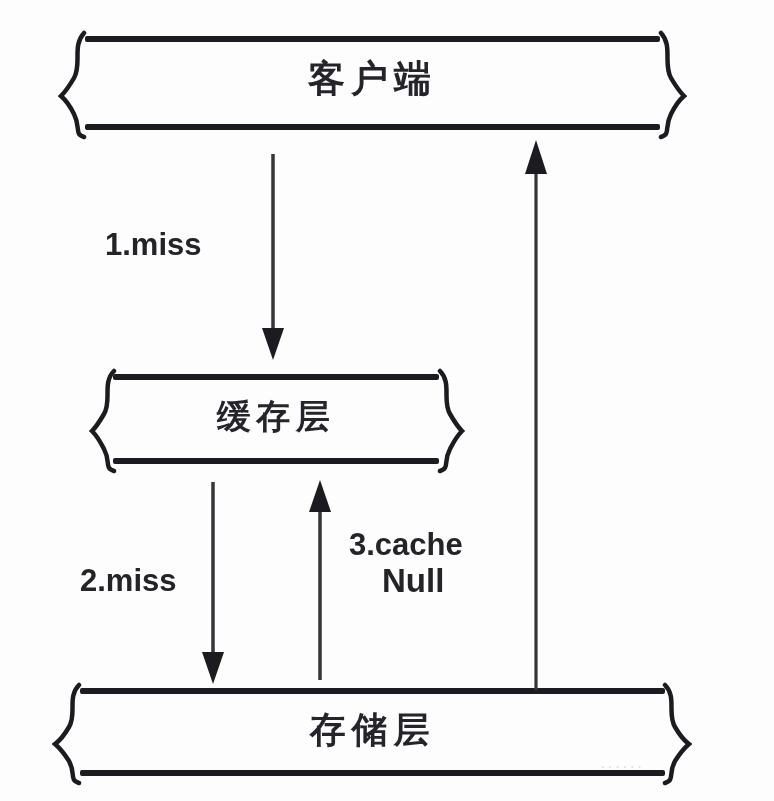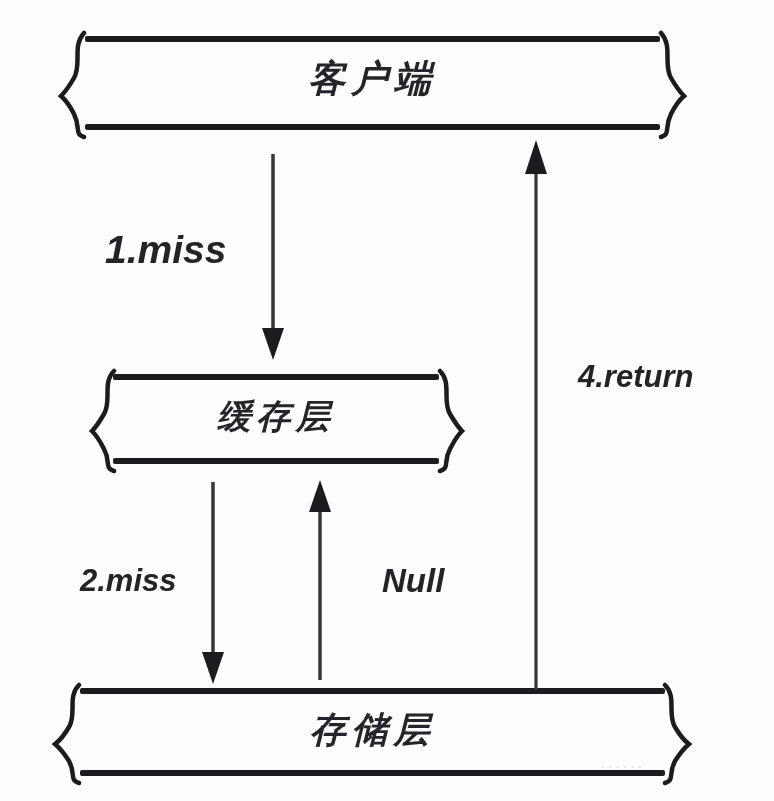--- a/index.html
+++ b/index.html
@@ -9,21 +9,20 @@
   }
   body {
     font-family: "Liberation Sans", sans-serif;
   }
   #canvas {
     position: relative;
     width: 774px;
     height: 801px;
     background: #fdfdfd;
     overflow: hidden;
-    font-style: italic;
   }
   .layer-box {
     position: absolute;
   }
   .box-line {
     position: absolute;
     background: #1c1c20;
     border-radius: 2px;
   }
   .brace {
@@ -99,35 +98,35 @@
     <svg class="brace" style="left:578px; top:-6px;" width="34" height="104" viewBox="0 0 34 104">
       <path d="M7 3 C19 15, 9 32, 17 45 C24 57, 31 62, 31 62 C31 62, 24 68, 17 79 C10 92, 17 98, 7 101" fill="none" stroke="#1c1c20" stroke-width="4.5" stroke-linecap="round"></path>
     </svg>
     <div class="box-label" style="top:18px; font-size:36px;">存储层</div>
   </div>
 
   <svg class="arrow-svg" style="left:255px; top:150px;" width="40" height="220" viewBox="0 0 40 220">
     <line x1="18" y1="4" x2="18" y2="190" stroke="#35353a" stroke-width="3.5"></line>
     <polygon points="18,210 7,178 29,178" fill="#1c1c20"></polygon>
   </svg>
-  <div class="edge-label" style="left:105px; top:228px; font-size:39px;">1.miss</div>
+  <div class="edge-label" style="left:105px; top:228px; font-size:31px;">1.miss</div>
 
   <svg class="arrow-svg" style="left:196px; top:478px;" width="40" height="215" viewBox="0 0 40 215">
     <line x1="17" y1="4" x2="17" y2="186" stroke="#35353a" stroke-width="3.5"></line>
     <polygon points="17,206 6,174 28,174" fill="#1c1c20"></polygon>
   </svg>
   <div class="edge-label" style="left:80px; top:552px; font-size:31px;margin-top:12px;">2.miss</div>
 
   <svg class="arrow-svg" style="left:303px; top:478px;" width="40" height="208" viewBox="0 0 40 208">
     <line x1="17" y1="202" x2="17" y2="22" stroke="#35353a" stroke-width="3.5"></line>
     <polygon points="17,2 6,34 28,34" fill="#1c1c20"></polygon>
   </svg>
+  <div class="edge-label" style="left:349px; top:528px; font-size:31px;">3.cache</div>
   <div class="edge-label" style="left:382px; top:563px; font-size:33px;">Null</div>
 
   <svg class="arrow-svg" style="left:519px; top:138px;" width="40" height="556" viewBox="0 0 40 556">
     <line x1="17" y1="552" x2="17" y2="24" stroke="#35353a" stroke-width="3.2"></line>
     <polygon points="17,2 6,36 28,36" fill="#1c1c20"></polygon>
   </svg>
-  <div class="edge-label" style="left:578px; top:360px; font-size:31px;">4.return</div>
 
   <div class="watermark" style="left:600px; top:757px; font-size:17px;">······</div>
 
 </div>
 
 </body></html>

